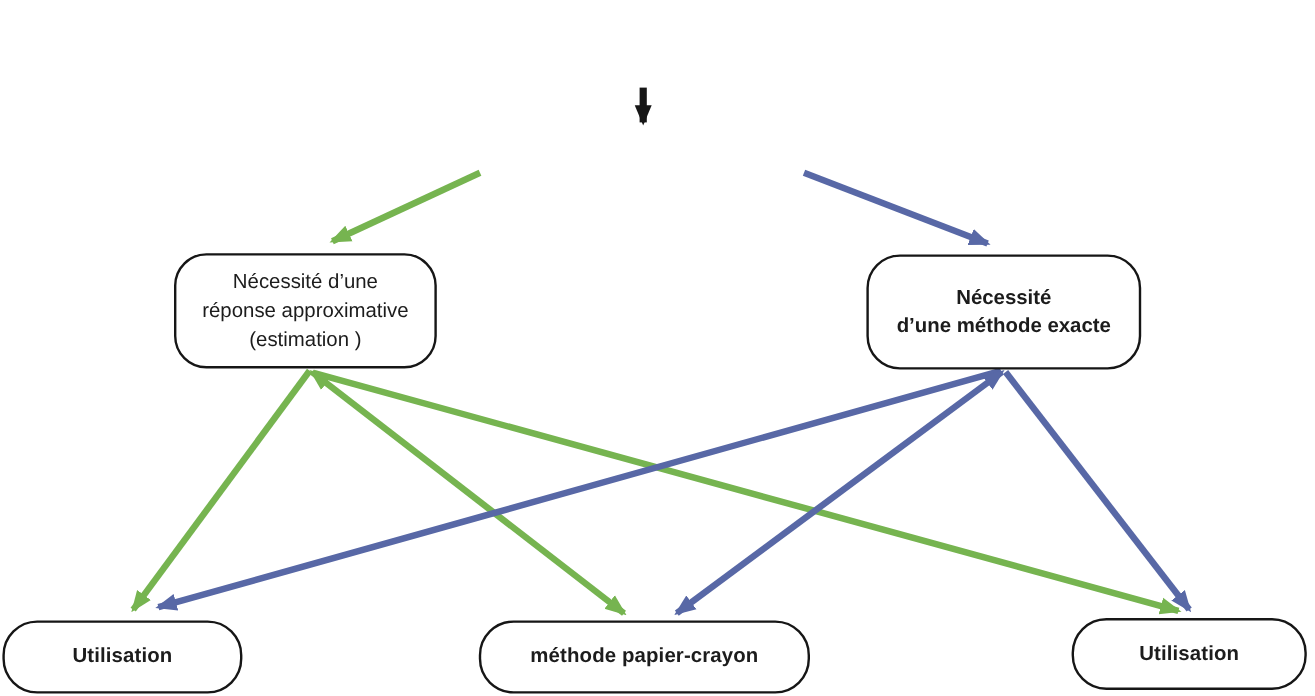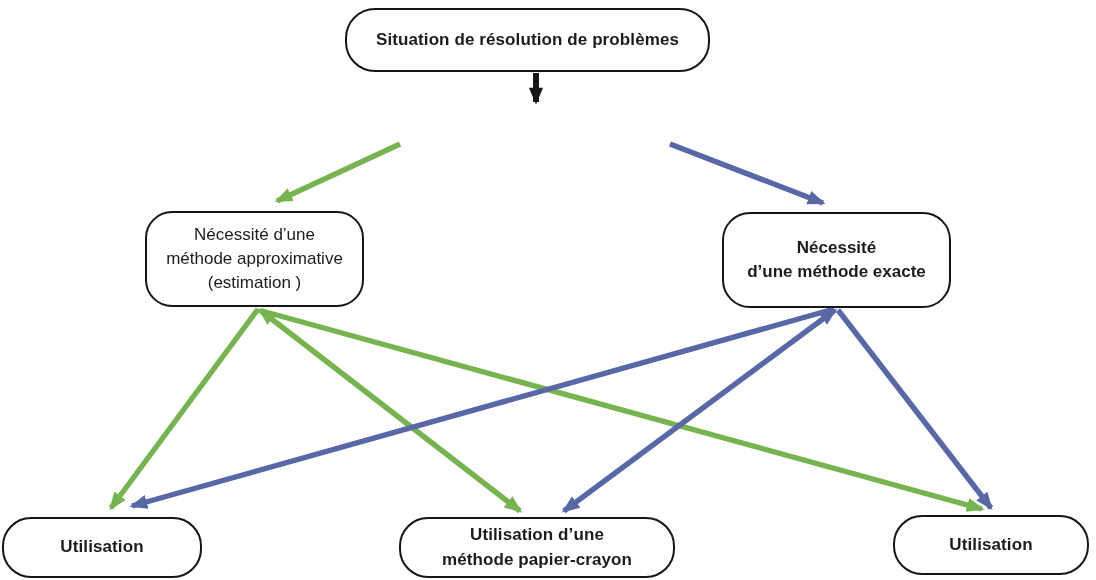--- a/index.html
+++ b/index.html
@@ -59,42 +59,38 @@
 
     <line class="ln-green" x1="258" y1="309" x2="111" y2="508" marker-end="url(#ah-green)"></line>
     <line class="ln-green" x1="260" y1="310" x2="520" y2="511" marker-start="url(#ah-green)" marker-end="url(#ah-green)"></line>
     <line class="ln-green" x1="262" y1="311" x2="982" y2="509" marker-end="url(#ah-green)"></line>
 
     <line class="ln-blue" x1="834" y1="309" x2="132" y2="506" marker-end="url(#ah-blue)"></line>
     <line class="ln-blue" x1="835" y1="310" x2="564" y2="511" marker-start="url(#ah-blue)" marker-end="url(#ah-blue)"></line>
     <line class="ln-blue" x1="838" y1="310" x2="991" y2="508" marker-end="url(#ah-blue)"></line>
   </svg>
 
-  <div class="node bold" id="node-situation">
-    <span class="line">Situation de résolution de problèmes</span>
-  </div>
 
 
   <div class="node" id="node-estimation">
     <span class="line">Nécessité d’une</span>
-    <span class="line">méthode approximative</span>
+    <span class="line">réponse approximative</span>
     <span class="line">(estimation )</span>
   </div>
 
   <div class="node" id="node-exacte">
     <span class="line">Nécessité</span>
     <span class="line">d’une méthode exacte</span>
   </div>
 
   <div class="node bold" id="node-mental">
     <span class="line">Utilisation</span>
   </div>
 
   <div class="node bold" id="node-papier">
-    <span class="line">Utilisation d’une</span>
     <span class="line">méthode papier-crayon</span>
   </div>
 
   <div class="node bold" id="node-calculatrice">
     <span class="line">Utilisation</span>
   </div>
 
 </div>
 
 </body></html>

